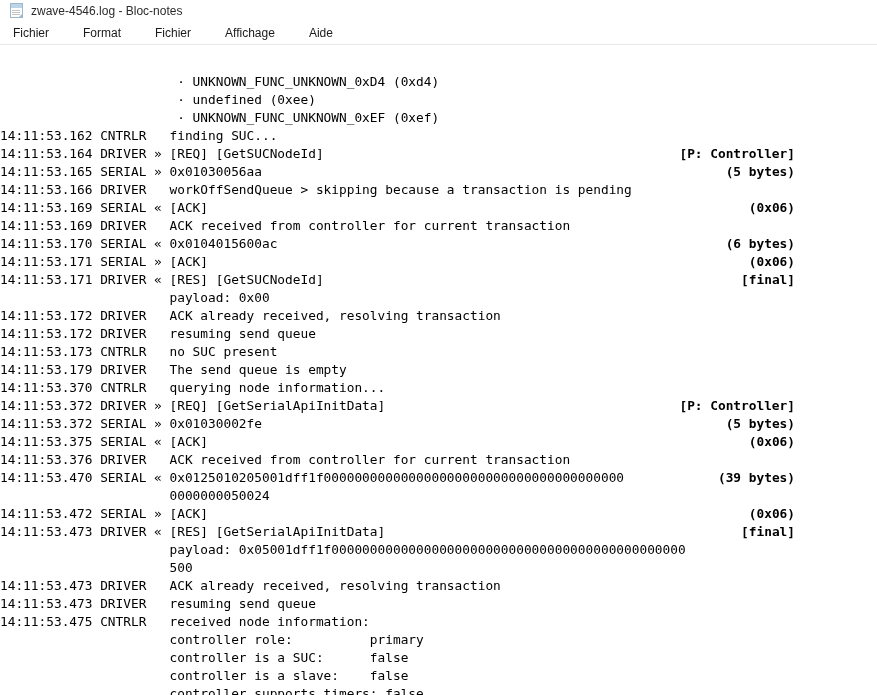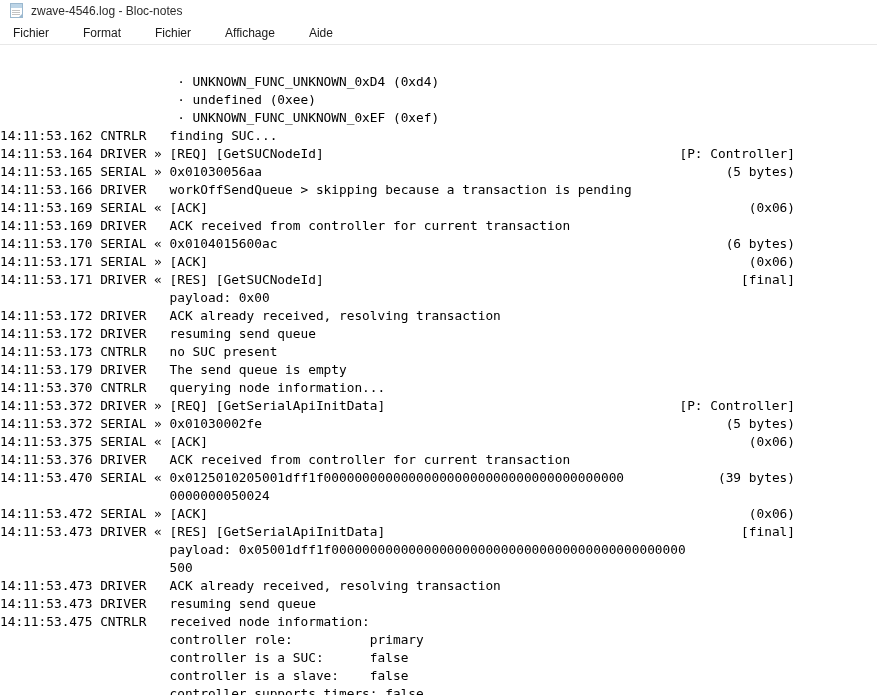--- a/index.html
+++ b/index.html
@@ -107,20 +107,21 @@
     position: absolute;
     left: 0px;
     top: 0;
     white-space: pre;
   }
   .log-line .annot {
     position: absolute;
     right: 82px;
     top: 0;
     white-space: pre;
+    font-weight: bold;
   }
   .sel {
     background: #0b6ed8;
     color: #ffffff;
     font-style: italic;
   }
 </style>
 </head>
 <body>
 

